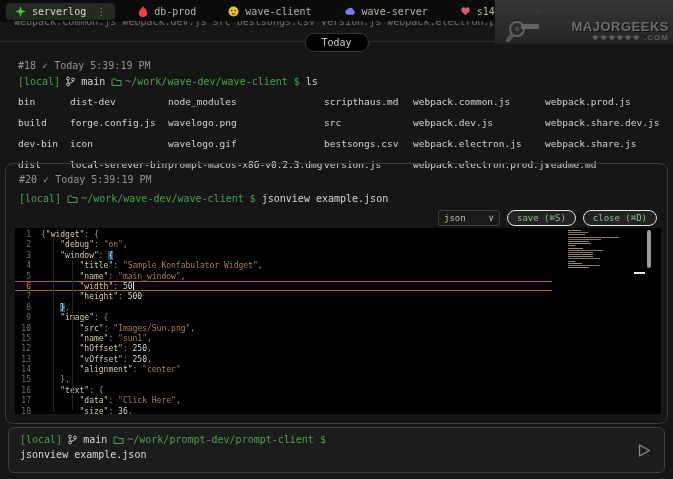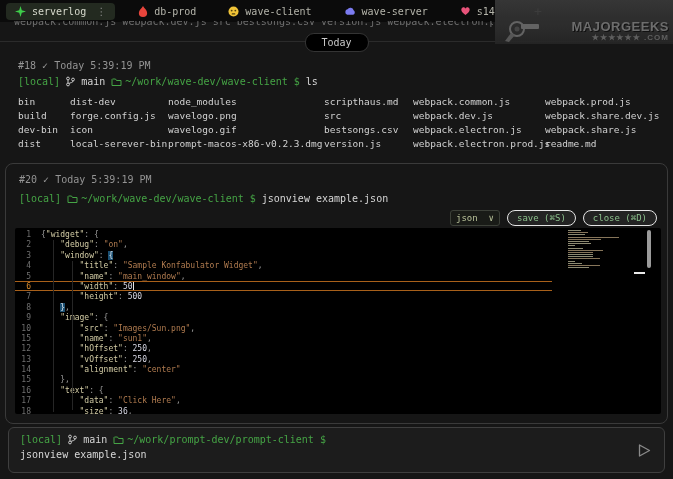--- a/index.html
+++ b/index.html
@@ -37,29 +37,29 @@
     background:#000000; border:1px solid #343434; color:#c9c9c9; font-size:10px;
     padding:3px 16px; border-radius:9px;text-align:center; }
   
   .blk-head{ font-size:10px; color:#949494; }
   .prompt-line{ font-size:10px; margin-top:5px; display:flex; align-items:center; gap:6px; white-space:nowrap; }
   .g{ color:#45a445; }
   .wt{ color:#d6d6d6; }
   .icon-inline{ display:inline-flex; align-items:center; }
   .block19{ position:absolute; top:60px; left:18px; right:6px; }
   .listing{ margin-top:9px; display:grid; grid-template-columns:52px 98px 156px 89px 132px 1fr;
-    font-size:9.5px; color:#d2d2d2; row-gap:3px; }
+    font-size:9.5px; color:#d2d2d2; row-gap:10px; }
   .listing div{ white-space:nowrap; }
   .block20{ position:absolute; top:163px; left:5px; right:5px; height:261px;
     border:1px solid #3a3a3a; border-radius:8px; }
   .block20 .blk-head{ position:absolute; top:10px; left:13px; }
   .block20 .prompt-line{ position:absolute; top:24px; left:13px; }
   
   .toolbar{ position:absolute; top:46px; right:10px; display:flex; gap:7px; align-items:center; }
-  .dd{ width:50px; height:16px; background:#191b17; border:1px solid #3c4038; border-radius:3px;
+  .dd{ width:62px; height:16px; background:#191b17; border:1px solid #3c4038; border-radius:3px;
     font-size:9px; color:#b9c29a; display:flex; align-items:center; padding:0 5px; justify-content:space-between; }
   .btn{ height:16px; background:#232323; border:1px solid #e5e5e5; border-radius:8px;
     font-size:9px; color:#8cc08c; display:flex; align-items:center; padding:0 9px; }
   
   .editor{ position:absolute; left:9px; right:6px; top:64px; bottom:9px; background:#000;
     border-radius:2px; overflow:hidden; }
   .rows{ position:absolute; left:0; top:1px; width:calc(100% - 109px); }
   .crow{ height:10.4px; line-height:10.4px; font-size:8px; display:flex; white-space:pre;
     border-top:1px solid transparent; border-bottom:1px solid transparent; }
   .crow .ln{ flex:0 0 26px; text-align:right; padding-right:10px; color:#6f6f6f; }

